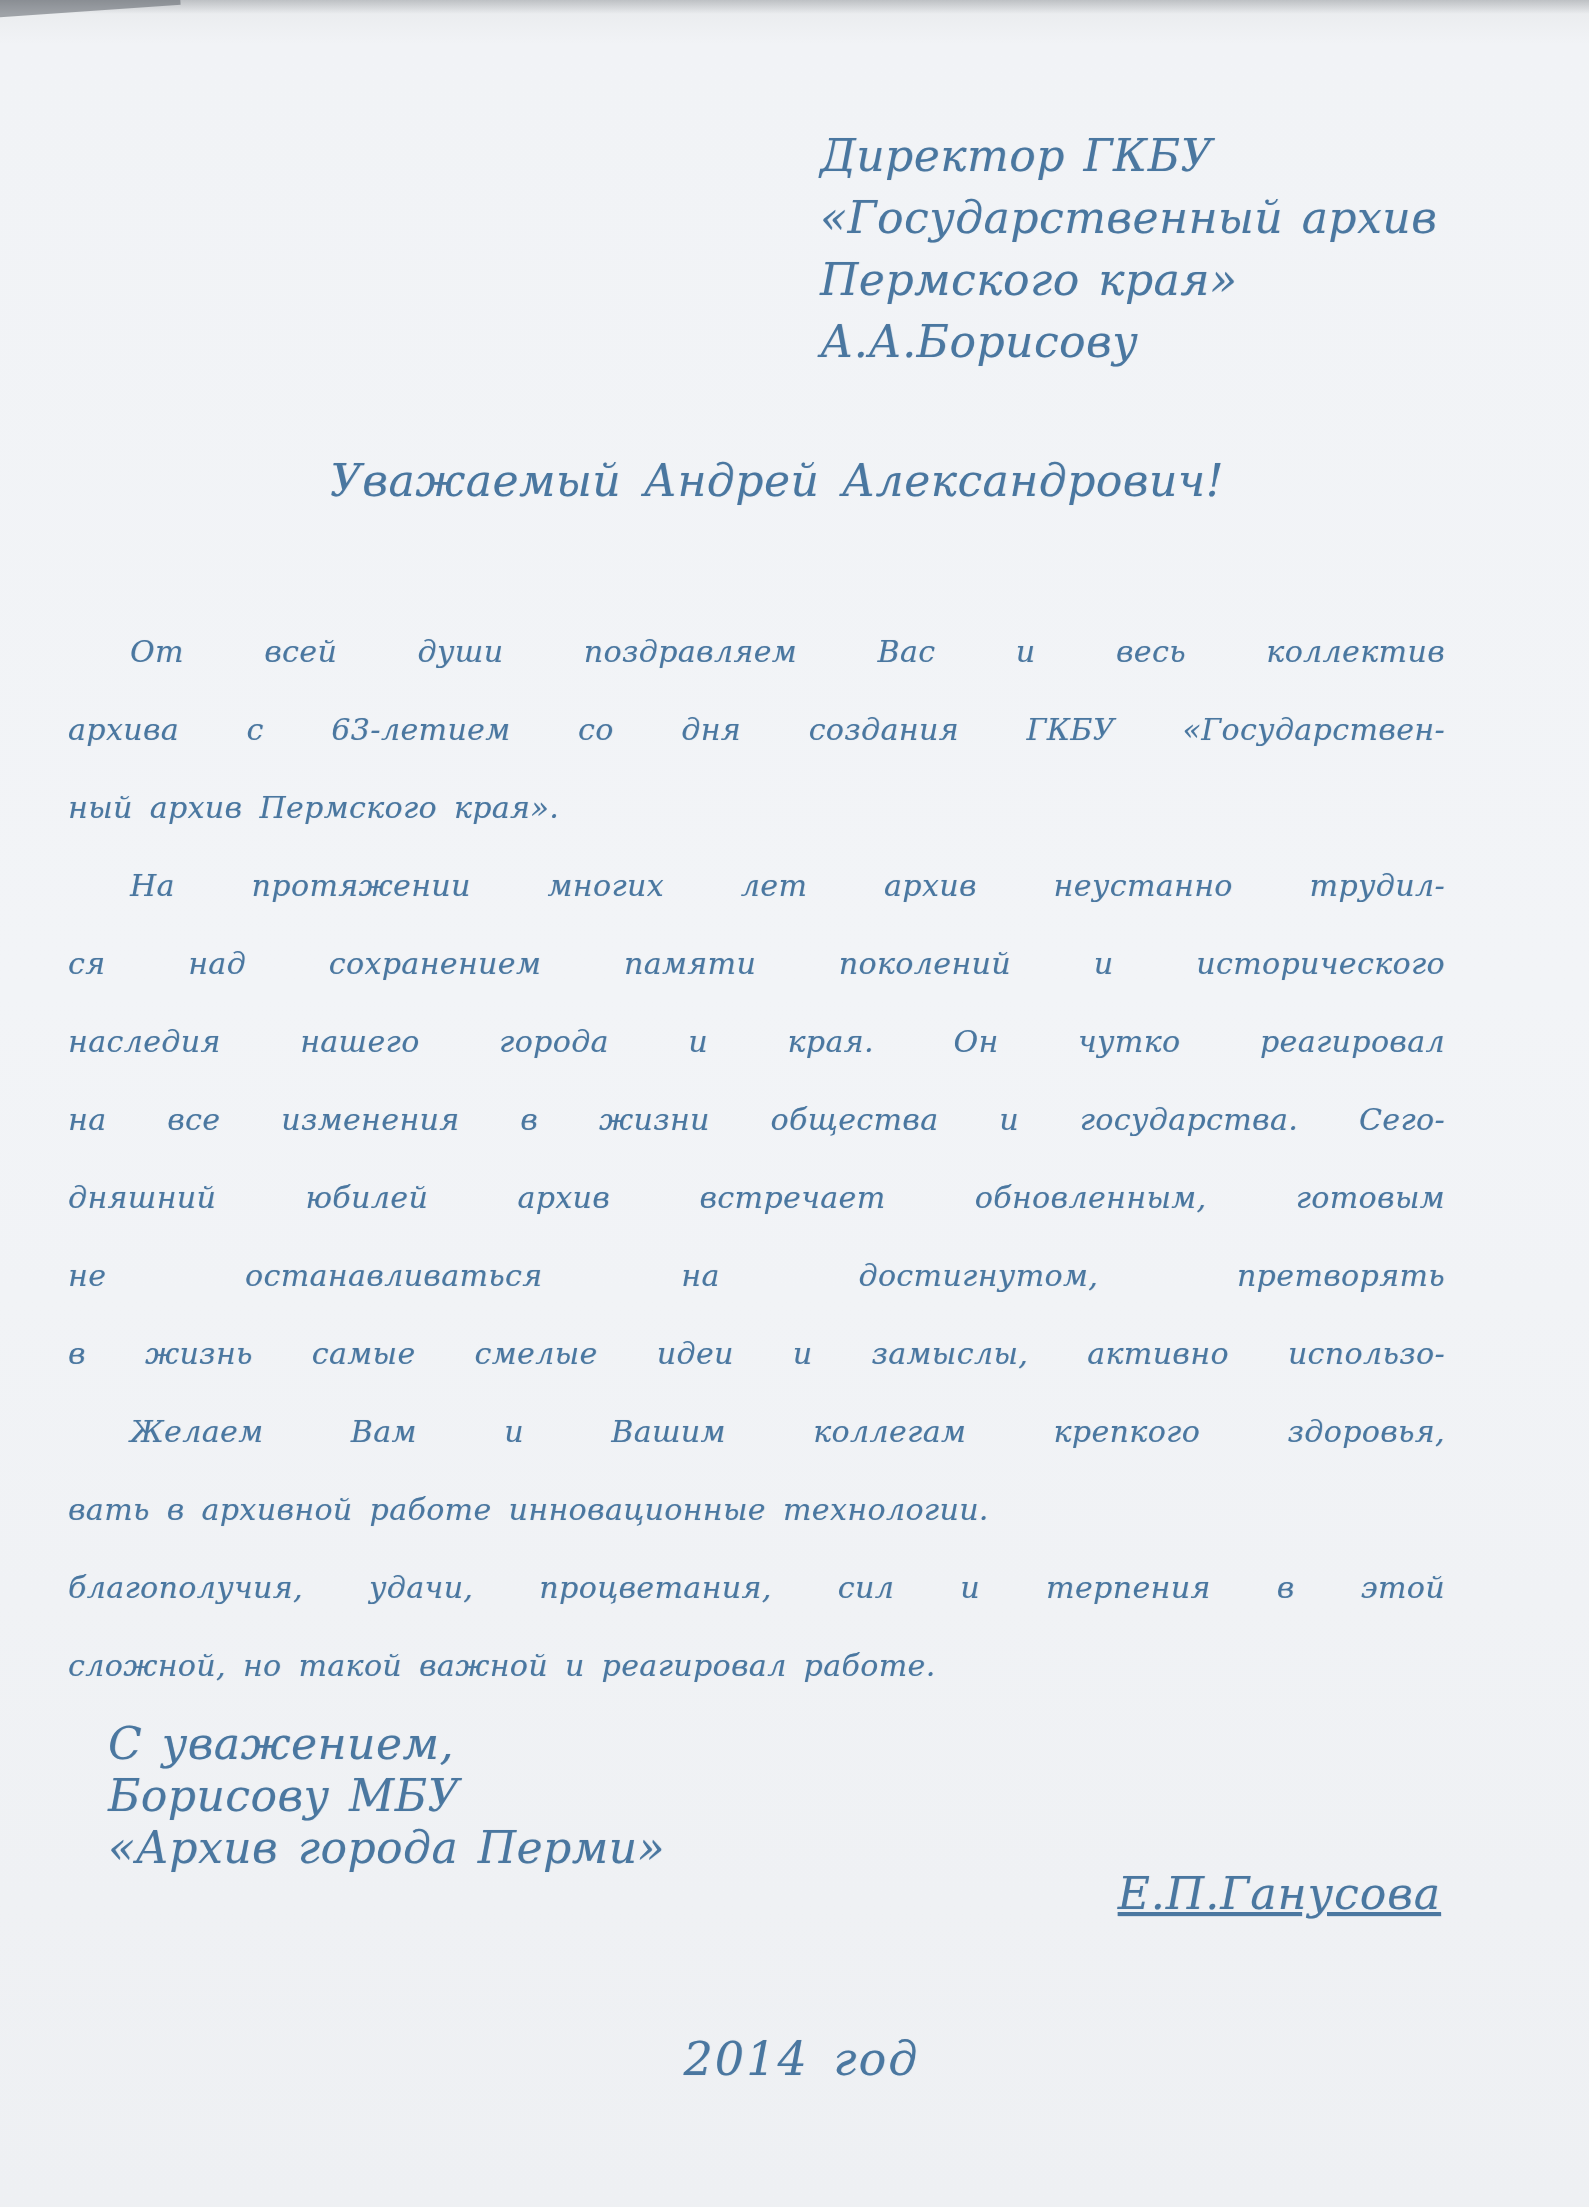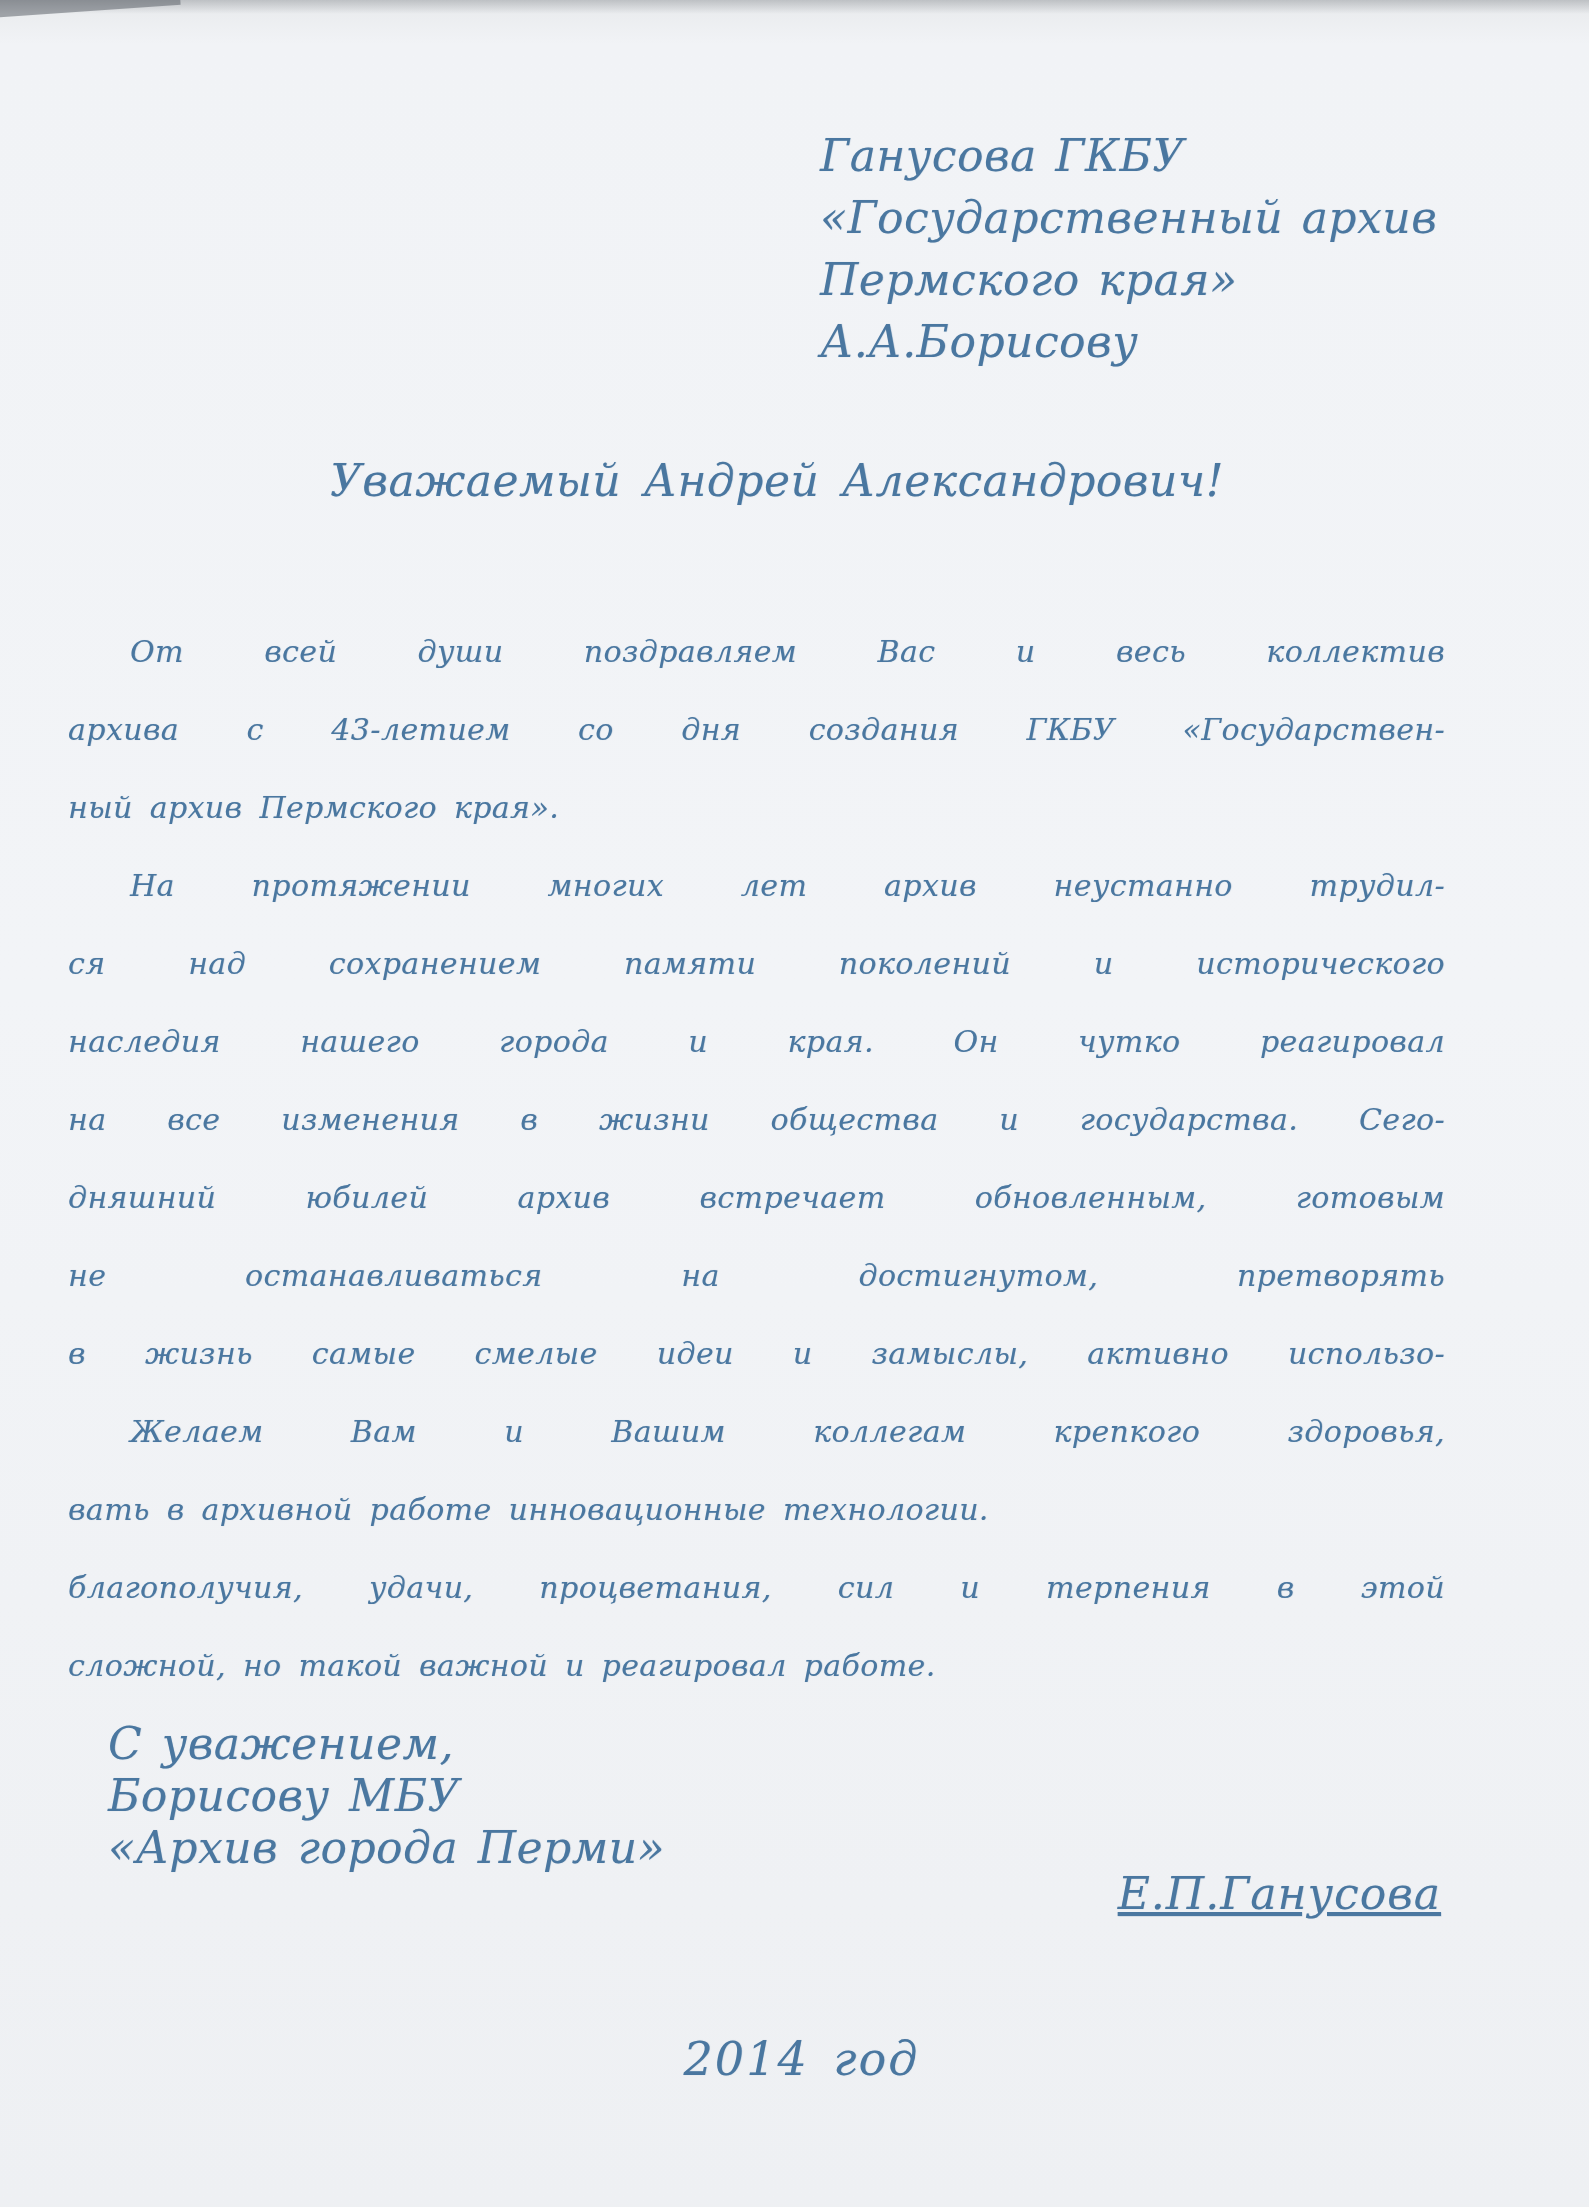--- a/index.html
+++ b/index.html
@@ -89,31 +89,31 @@
 </style>
 </head>
 <body>
 
 <div class="page">
 
   <div class="scan-band"></div>
   <div class="corner-mark"></div>
 
   <div class="recipient ink">
-    <div>Ганусова ГКБУ</div>
+    <div>Директор ГКБУ</div>
     <div>«Государственный архив</div>
     <div>Пермского края»</div>
     <div>А.А.Борисову</div>
   </div>
 
   <div class="salutation ink">Уважаемый Андрей Александрович!</div>
 
   <div class="body-block ink">
     <div class="bline indent">От всей души поздравляем Вас и весь коллектив</div>
-    <div class="bline">архива с 43-летием со дня создания ГКБУ «Государствен-</div>
+    <div class="bline">архива с 63-летием со дня создания ГКБУ «Государствен-</div>
     <div class="bline plain">ный архив Пермского края».</div>
     <div class="bline indent">На протяжении многих лет архив неустанно трудил-</div>
     <div class="bline">ся над сохранением памяти поколений и исторического</div>
     <div class="bline">наследия нашего города и края. Он чутко реагировал</div>
     <div class="bline">на все изменения в жизни общества и государства. Сего-</div>
     <div class="bline">дняшний юбилей архив встречает обновленным, готовым</div>
     <div class="bline">не останавливаться на достигнутом, претворять</div>
     <div class="bline">в жизнь самые смелые идеи и замыслы, активно использо-</div>
     <div class="bline indent">Желаем Вам и Вашим коллегам крепкого здоровья,</div>
     <div class="bline plain">вать в архивной работе инновационные технологии.</div>

